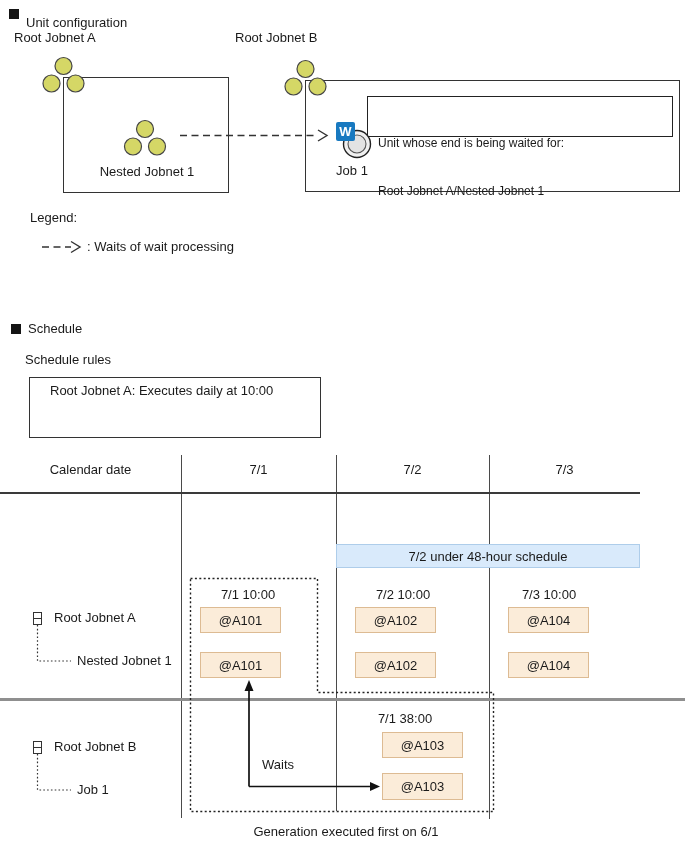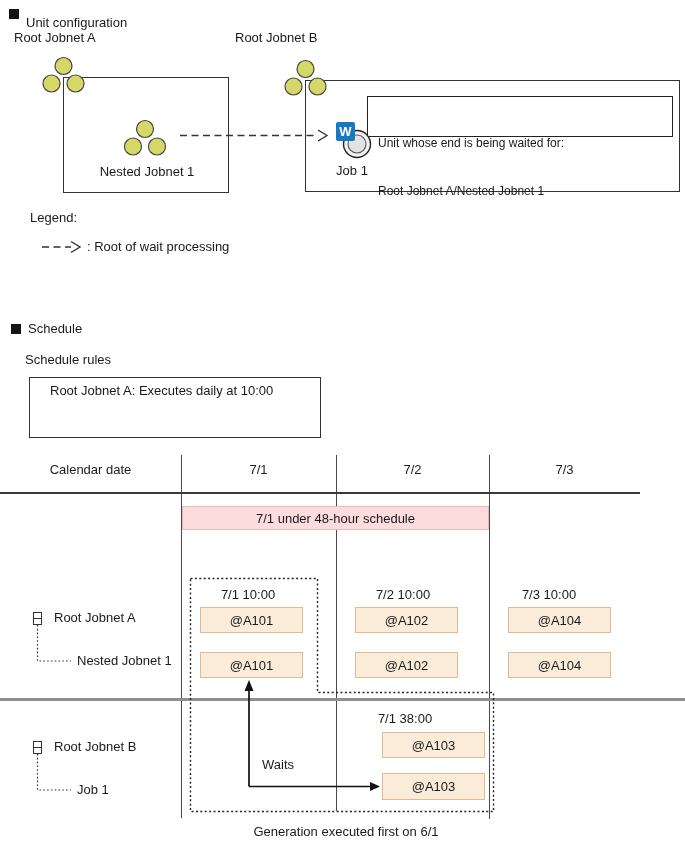--- a/index.html
+++ b/index.html
@@ -24,21 +24,21 @@
   .vline{position:absolute;width:1.4px;background:#4a4a4a;z-index:1;}
   .hrule{position:absolute;height:2px;background:#3a3a3a;z-index:1;}
   .sep{position:absolute;height:3px;background:#8f8f8f;z-index:1;}
   .band{
     position:absolute;height:24px;box-sizing:border-box;display:flex;align-items:center;justify-content:center;
     font-size:13px;z-index:2;border:1px solid;
   }
   .band-71{background:var(--band_71_fill,#fcdcdc);border-color:var(--band_71_border,#f0b6b6);}
   .band-72{background:var(--band_72_fill,#d9eafb);border-color:var(--band_72_border,#aecdea);}
   .gen-box{
-    position:absolute;width:103px;height:26px;box-sizing:border-box;
+    position:absolute;width:81px;height:26px;box-sizing:border-box;
     background:var(--gen_box_fill,#fbecd9);border:1px solid var(--gen_box_border,#ddbb93);
     display:flex;align-items:center;justify-content:center;font-size:13px;z-index:2;
   }
   .tree-icon{position:absolute;width:9px;height:13px;border:1px solid #333;background:#fff;box-sizing:border-box;z-index:2;}
   .tree-icon-bar{position:absolute;left:0;right:0;top:5px;height:1px;background:#333;}
   #overlay{position:absolute;left:0;top:0;z-index:3;pointer-events:none;}
   .jn{fill:var(--jobnet_icon_fill,#d5d766);stroke:#454545;stroke-width:1.2;}
   .dash{stroke:#333;stroke-width:1.4;stroke-dasharray:7 4.5;fill:none;}
   .chev{stroke:#333;stroke-width:1.4;fill:none;}
   .job-outer{fill:#f0f0f0;stroke:#222;stroke-width:1.4;}
@@ -66,41 +66,41 @@
 
   <div class="callout" style="left:367px;top:96px;width:306px;height:41px;">
     <div class="small">Unit whose end is being waited for:</div>
     <div class="small">Root Jobnet A/Nested Jobnet 1</div>
   </div>
 
   <div class="wbadge" style="left:336px;top:122px;">W</div>
   <div class="lbl lbl-c" style="left:322px;top:164px;width:60px;">Job 1</div>
 
   <div class="lbl" style="left:30px;top:211px;">Legend:</div>
-  <div class="lbl" style="left:87px;top:240px;">: Root of wait processing</div>
+  <div class="lbl" style="left:87px;top:240px;">: Waits of wait processing</div>
 
   <div class="sq" style="left:11px;top:324px;"></div>
   <div class="lbl" style="left:28px;top:322px;">Schedule</div>
 
   <div class="lbl" style="left:25px;top:353px;">Schedule rules</div>
   <div class="frame" style="left:29px;top:377px;width:292px;height:61px;border-width:1.2px;"></div>
   <div class="lbl" style="left:50px;top:384px;">Root Jobnet A: Executes daily at 10:00</div>
 
   <div class="vline" style="left:181px;top:455px;height:363px;"></div>
   <div class="vline" style="left:336px;top:455px;height:356px;"></div>
   <div class="vline" style="left:489px;top:455px;height:364px;"></div>
   <div class="hrule" style="left:0;top:492px;width:640px;"></div>
   <div class="sep" style="left:0;top:698px;width:685px;"></div>
 
   <div class="lbl lbl-c" style="left:0;top:463px;width:181px;">Calendar date</div>
   <div class="lbl lbl-c" style="left:181px;top:463px;width:155px;">7/1</div>
   <div class="lbl lbl-c" style="left:336px;top:463px;width:153px;">7/2</div>
   <div class="lbl lbl-c" style="left:489px;top:463px;width:151px;">7/3</div>
 
-  <div class="band band-71" style="left:182px;top:506px;width:307px;">7/1 under 48-hour schedule</div>
+  <div class="band band-72" style="left:336px;top:544px;width:304px;">7/2 under 48-hour schedule</div>
 
   <div class="tree-icon" style="left:33px;top:612px;">
       <div class="tree-icon-bar"></div>
     </div>
   <div class="lbl" style="left:54px;top:611px;">Root Jobnet A</div>
   <div class="lbl" style="left:77px;top:654px;">Nested Jobnet 1</div>
 
   <div class="lbl lbl-c" style="left:203px;top:588px;width:90px;">7/1 10:00</div>
   <div class="lbl lbl-c" style="left:358px;top:588px;width:90px;">7/2 10:00</div>
   <div class="lbl lbl-c" style="left:504px;top:588px;width:90px;">7/3 10:00</div>

